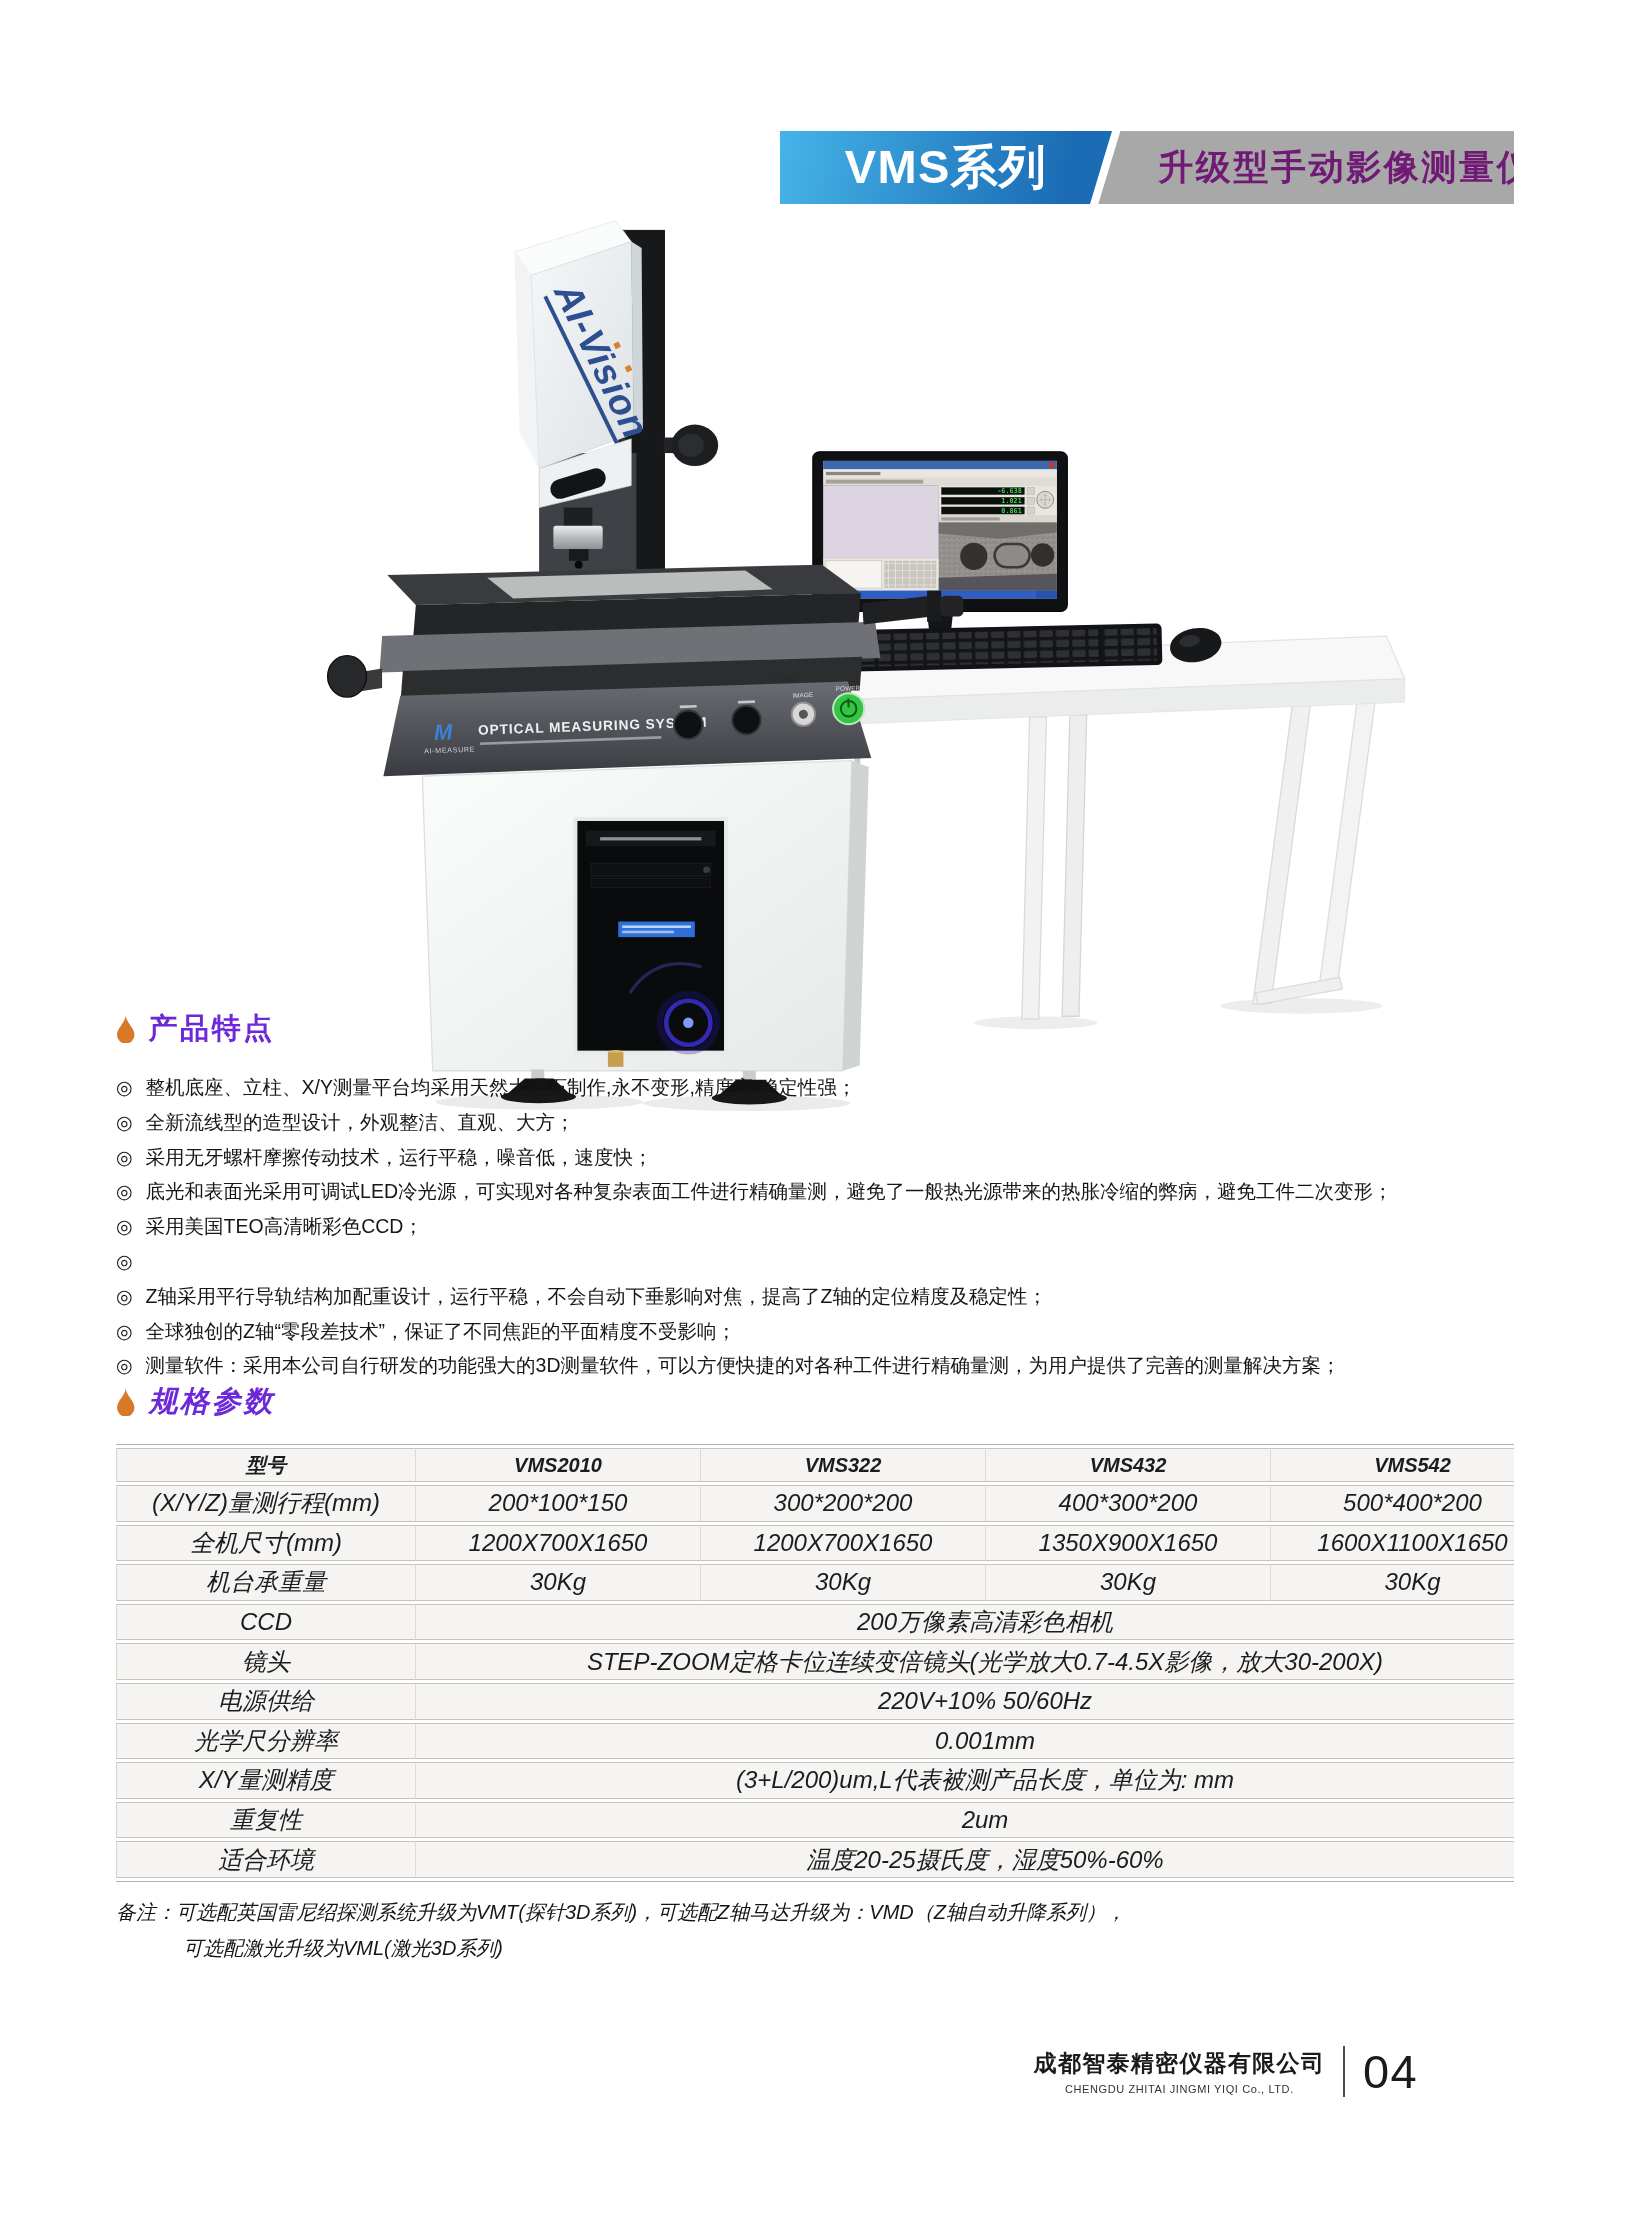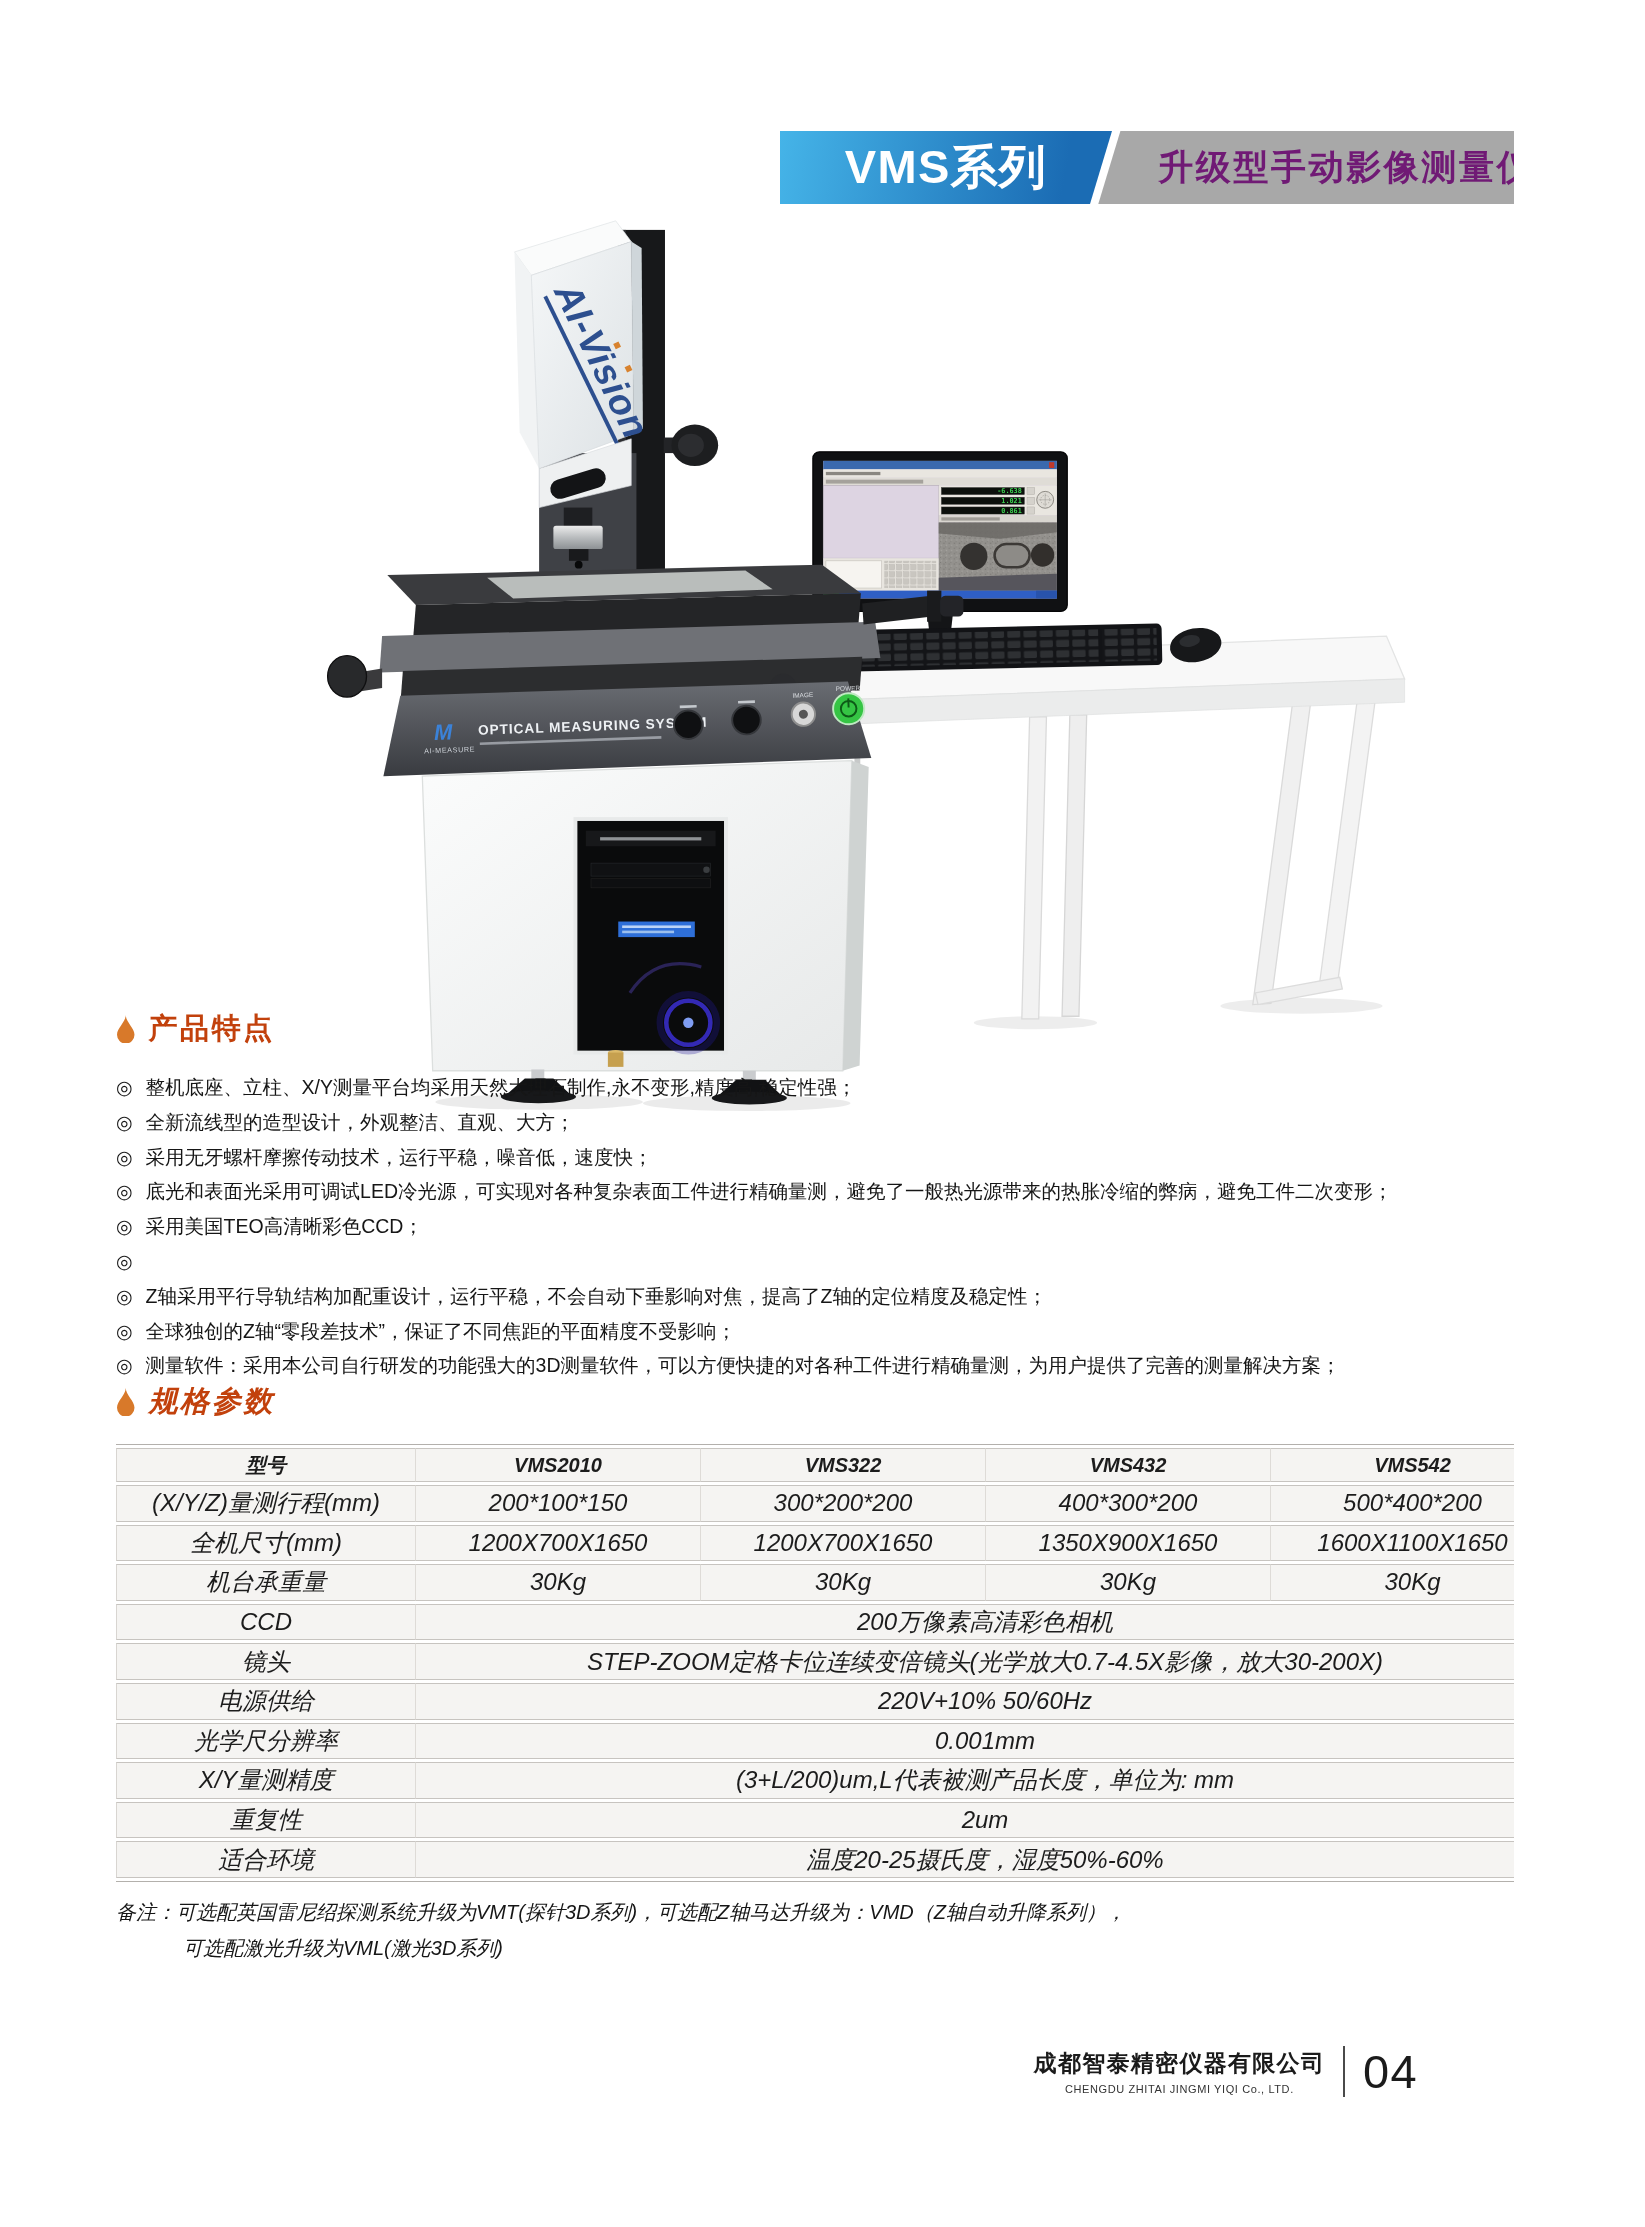--- a/index.html
+++ b/index.html
@@ -15,21 +15,21 @@
   .subtitle-box{position:absolute;left:1097px;top:131px;width:492px;height:73px;
     background:#a8a8a8;
     clip-path:polygon(23.4px 0,492px 0,492px 73px,1.3px 73px);
     display:flex;align-items:center;justify-content:center;
     color:#701a75;font-size:35px;font-weight:bold;letter-spacing:2.6px;padding-left:6.5px;box-sizing:border-box;}
 
   
   .photo{position:absolute;left:325px;top:214px;width:1090px;height:909px;}
 
   
-  .sec-title{display:flex;align-items:center;gap:13px;color:#c2410c;
+  .sec-title{display:flex;align-items:center;gap:13px;color:#6d28d9;
     font-size:29px;font-weight:bold;letter-spacing:2.6px;}
   .features{position:absolute;left:116px;top:1009px;width:1499px;}
   .feature-list{margin-top:25px;}
   .feat{display:flex;gap:13px;font-size:19.5px;color:#161616;line-height:27px;margin-bottom:7.8px;}
   .feat .mark{font-size:19px;line-height:27px;flex:0 0 auto;}
 
   .specs{position:absolute;left:116px;top:1382px;width:1499px;font-style:italic;}
   .spec-table-wrap{margin-top:22px;width:1438px;
     border-top:1.9px solid #b3b0ac;border-bottom:1.9px solid #b3b0ac;}
   table.spec{border-collapse:separate;border-spacing:0 3.2px;width:100%;table-layout:fixed;}

